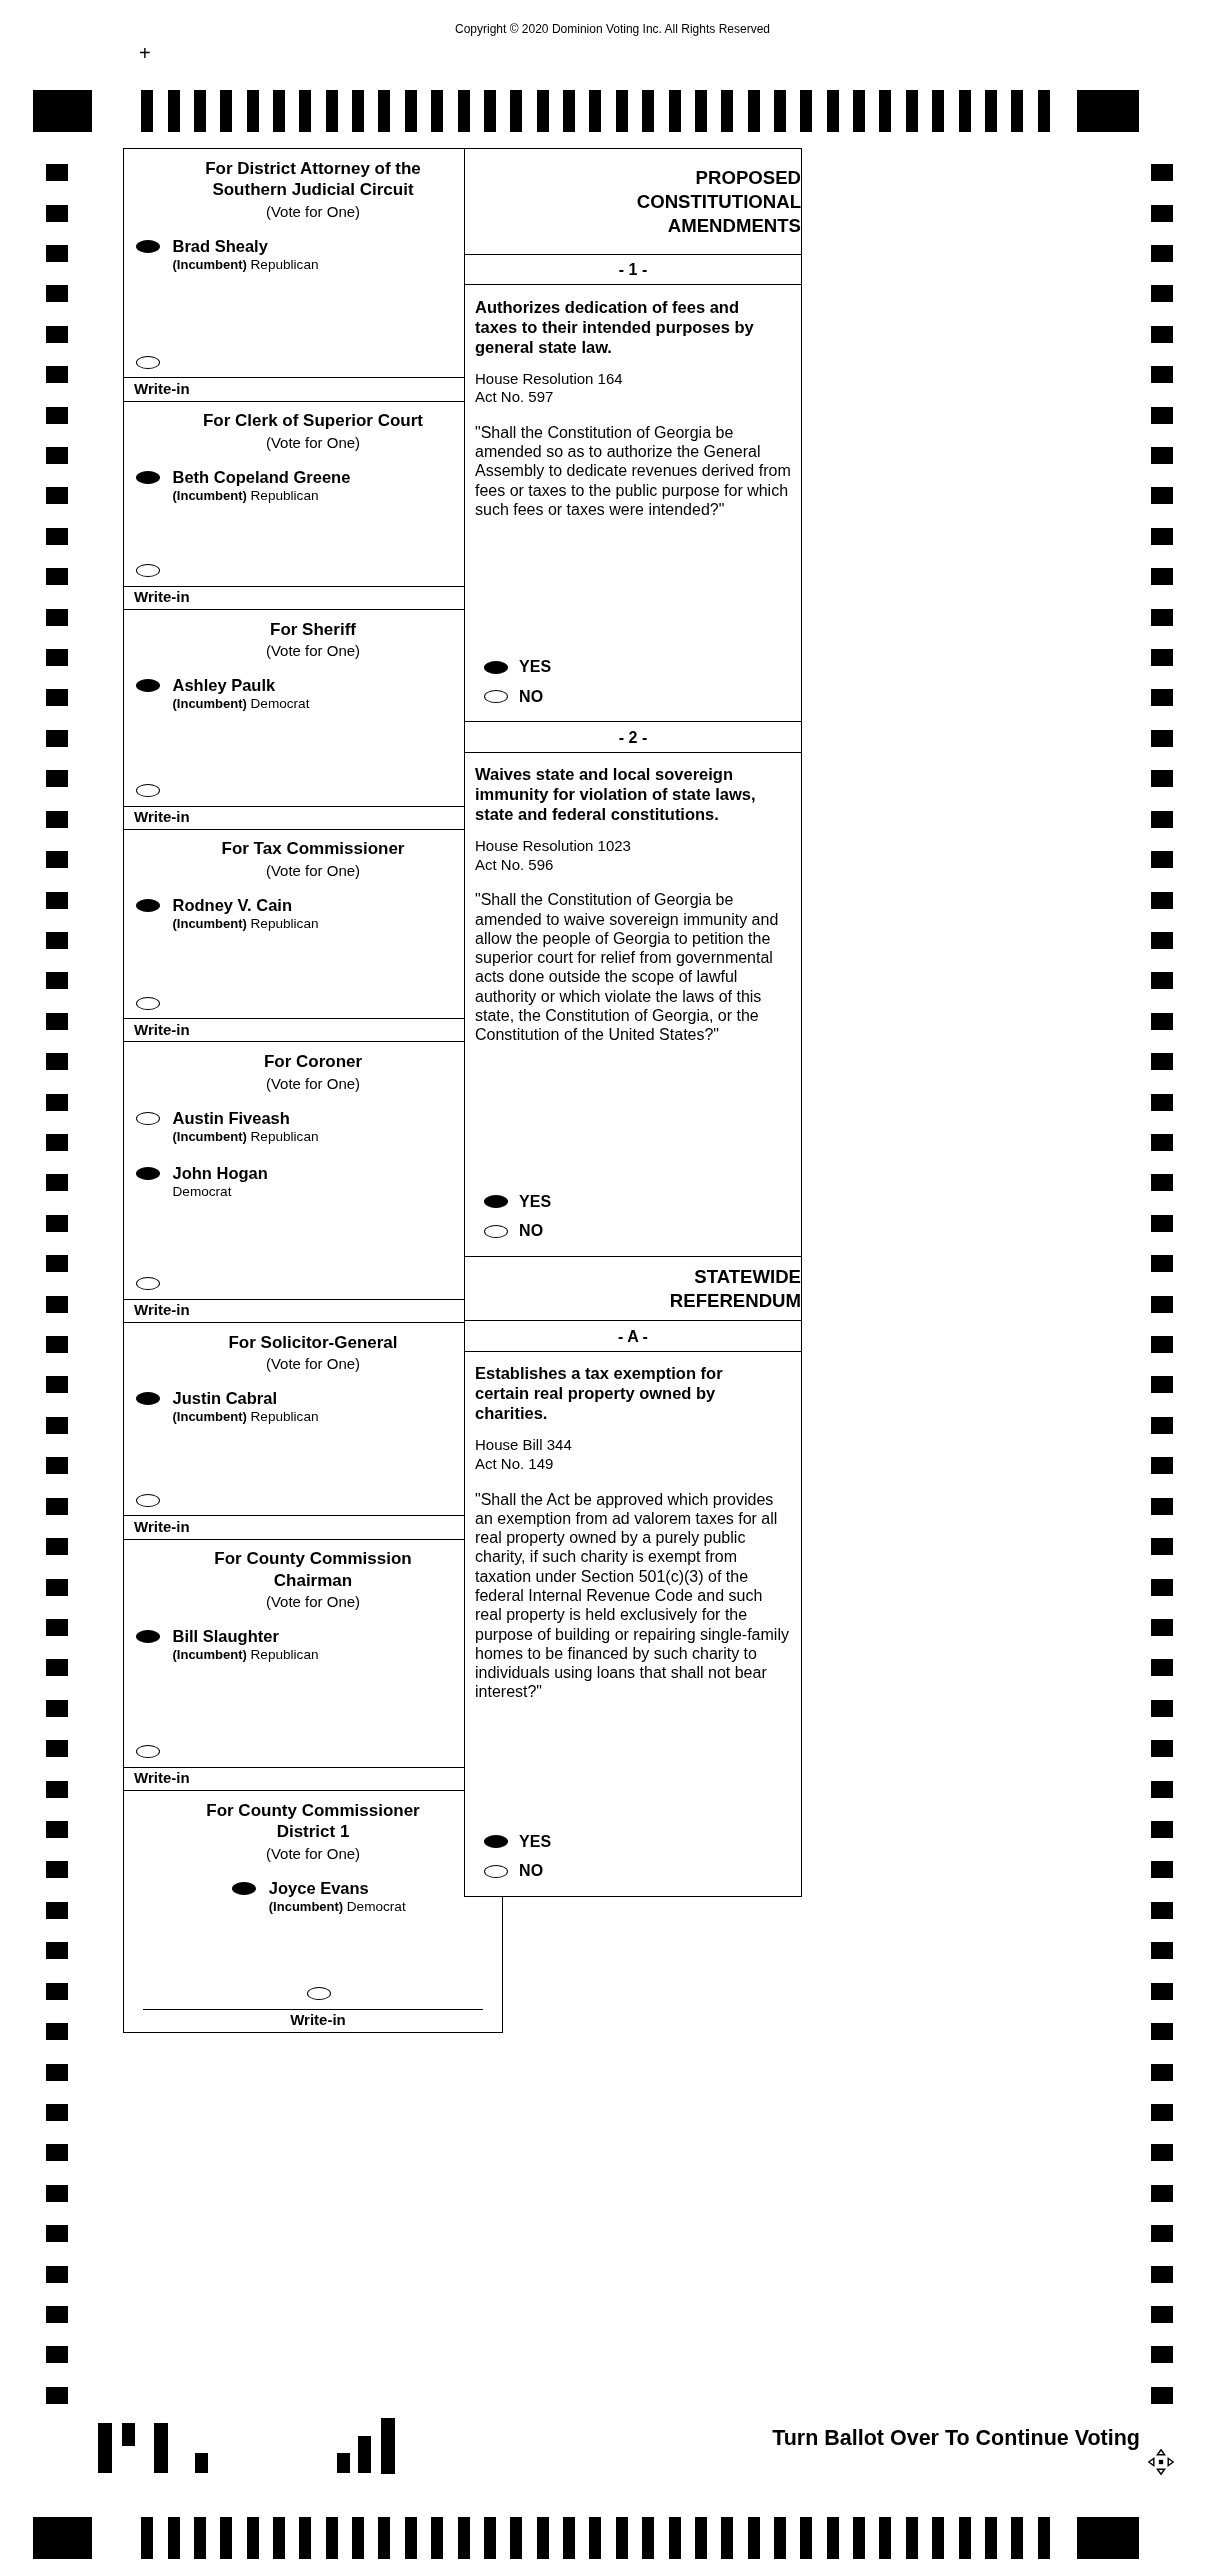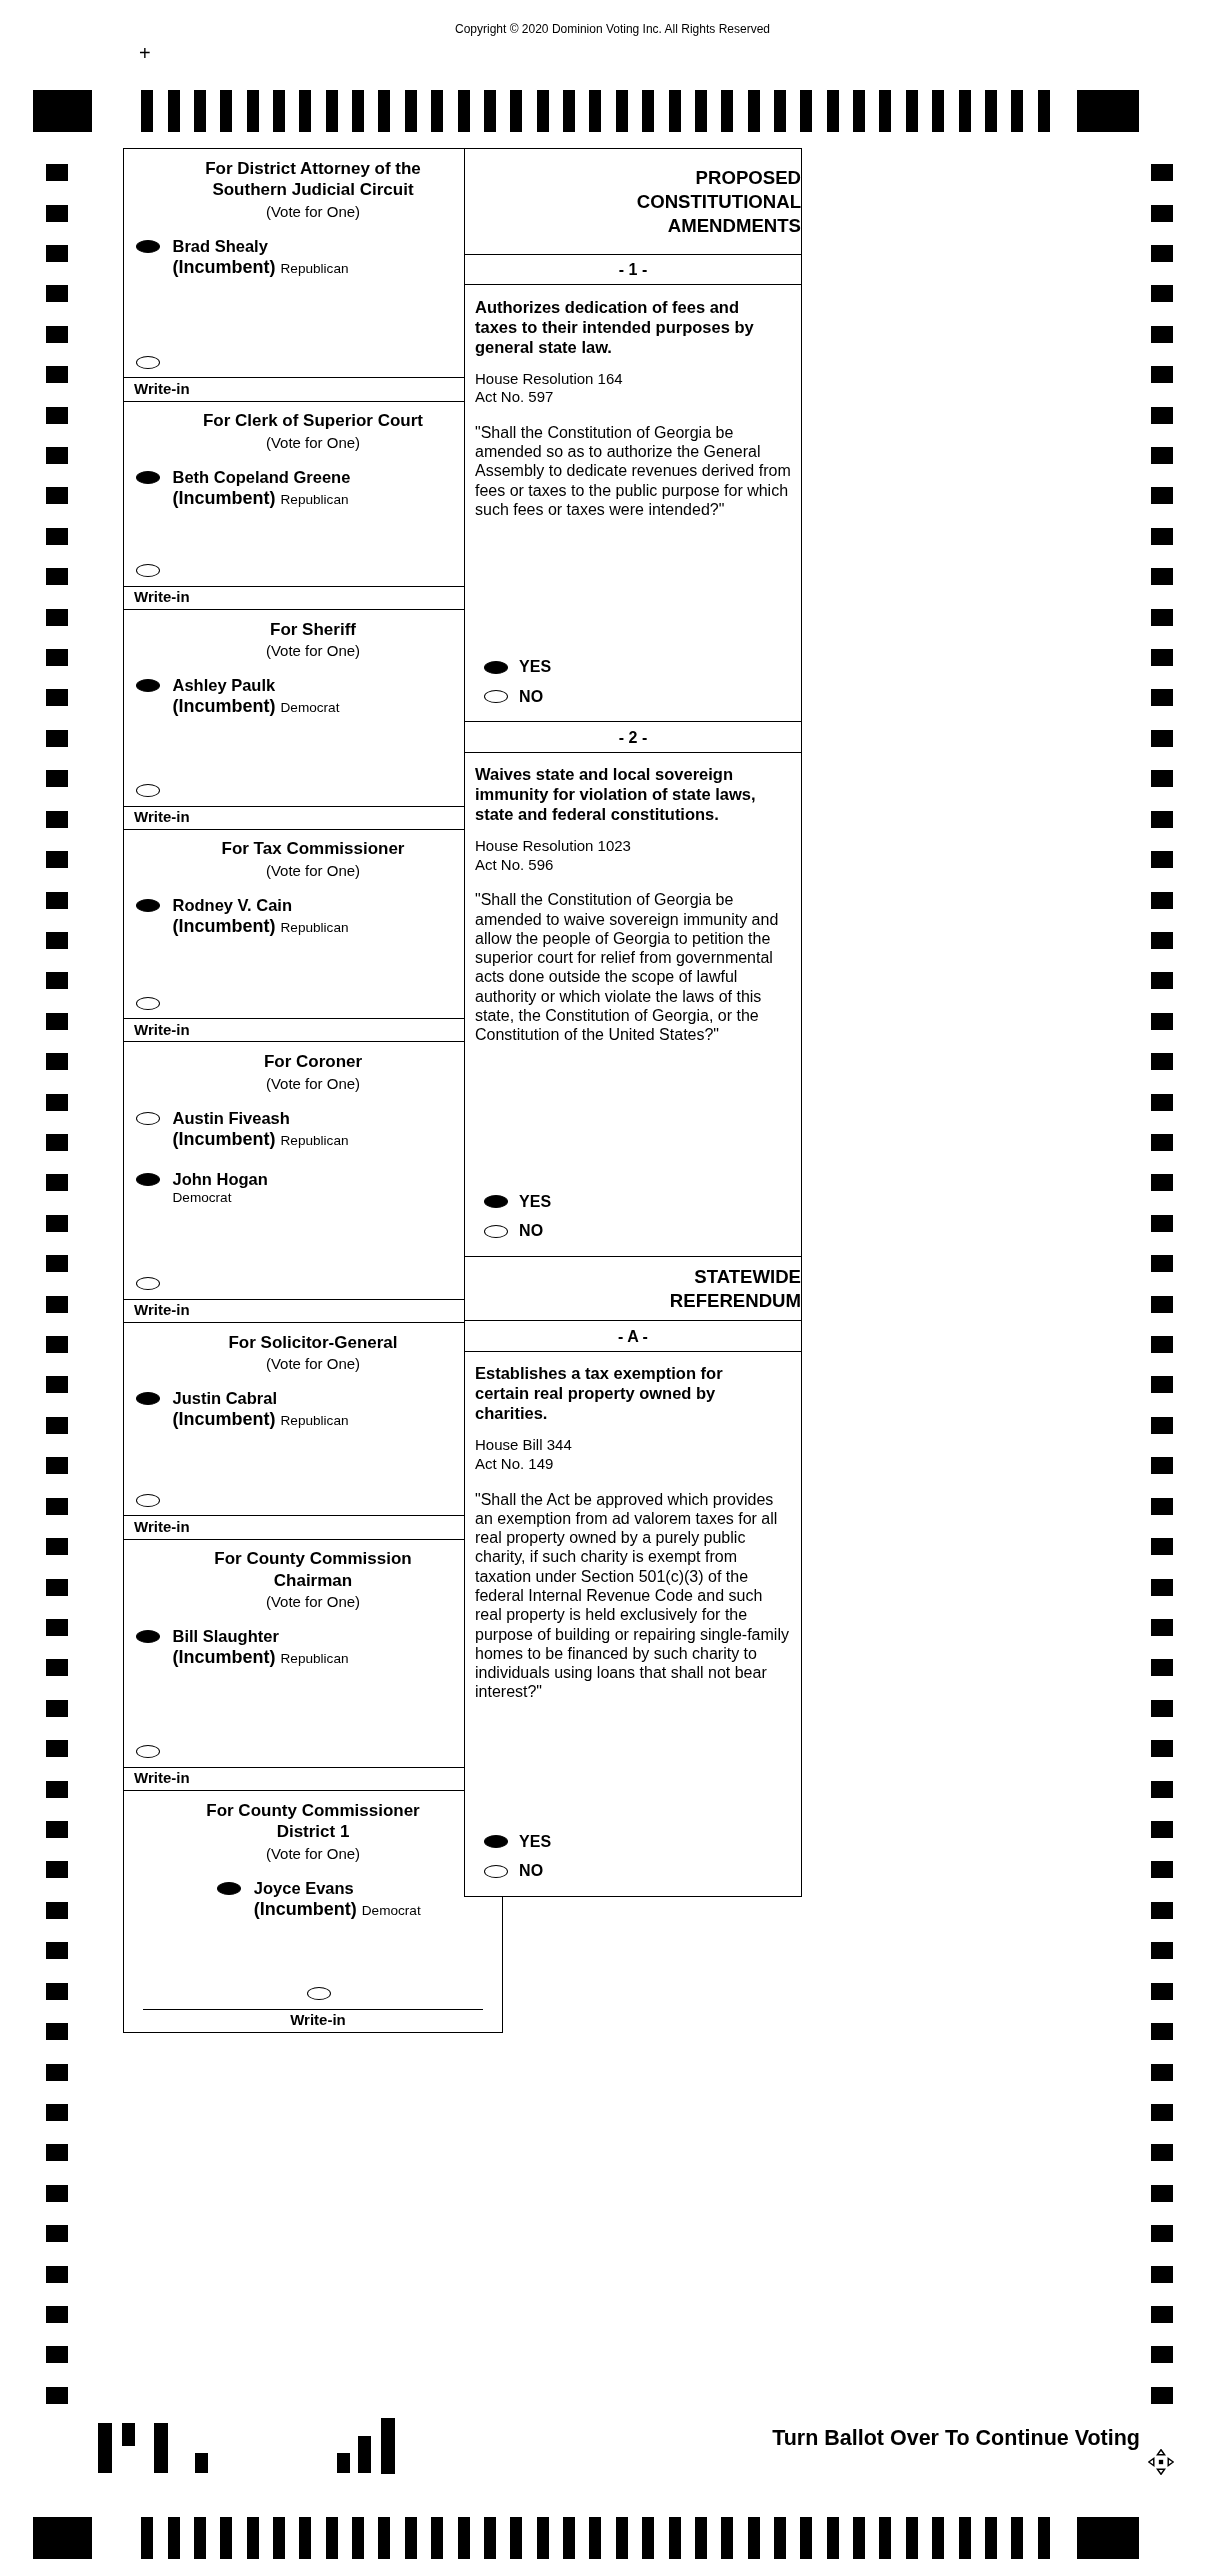--- a/index.html
+++ b/index.html
@@ -18,21 +18,21 @@
   .contest { border:1.4px solid #000; margin-top:-1.4px; display:flex; flex-direction:column; padding-top:8.6px; background:#fff; }
   .contest:first-child { margin-top:0; }
   .c-title { font-weight:bold; font-size:17px; text-align:center; line-height:21.5px; padding:0 7.2px; }
   .c-vote  { font-size:15px; text-align:center; margin-top:2.1px; margin-bottom:17px; }
   .cand { display:flex; align-items:flex-start; padding-left:11.5px; margin-bottom:20px; }
   .oval { width:24px; height:13px; border:1.4px solid #000; border-radius:50%; display:inline-block; background:#fff; flex:none; margin-top:2.9px; }
   .oval.filled { background:#000; }
   .cinfo { margin-left:13px; }
   .cname { font-weight:bold; font-size:16.5px; line-height:18.6px; }
   .csub  { font-size:13.6px; margin-top:1.4px; }
-  .csub b { font-size:18px; }
+  .csub b { font-size:13px; }
   .cand.blank { margin-top:auto; margin-bottom:8.6px; }
   .wline  { border-top:1.4px solid #000; width:90%; }
   .wlabel { font-weight:bold; font-size:15px; padding:1.4px 0 4.3px 10px; }
 
   .msection { border:1.4px solid #000; margin-top:-1.4px; display:flex; flex-direction:column; background:#fff; }
   .msection:first-child { margin-top:0; }
   .msection.header { justify-content:center;align-items:flex-end; }
   .mh-line { font-weight:bold; font-size:18.6px; text-align:center; line-height:24px; }
   .m-num { font-weight:bold; font-size:16px; text-align:center; padding:6.4px 0 5px 0; border-bottom:1.4px solid #000; margin-bottom:11.5px; }
   .m-summary { font-weight:bold; font-size:16.5px; line-height:20px; padding:0 10px; margin-bottom:13px; }

